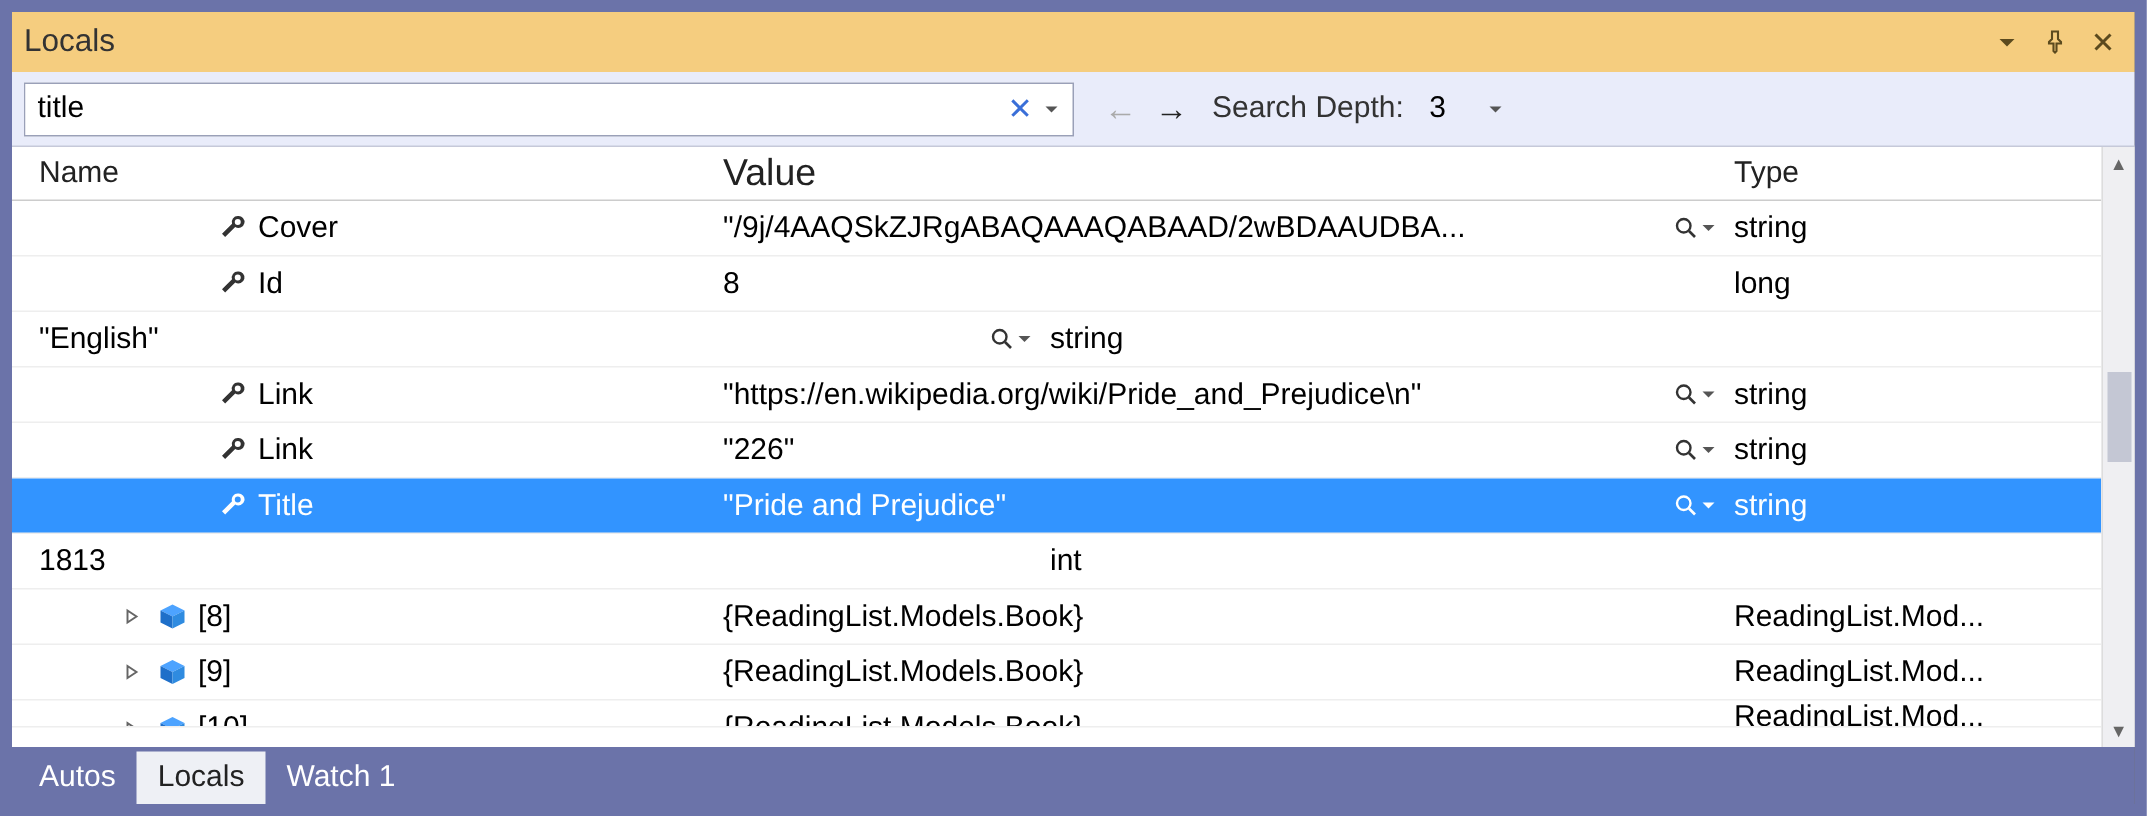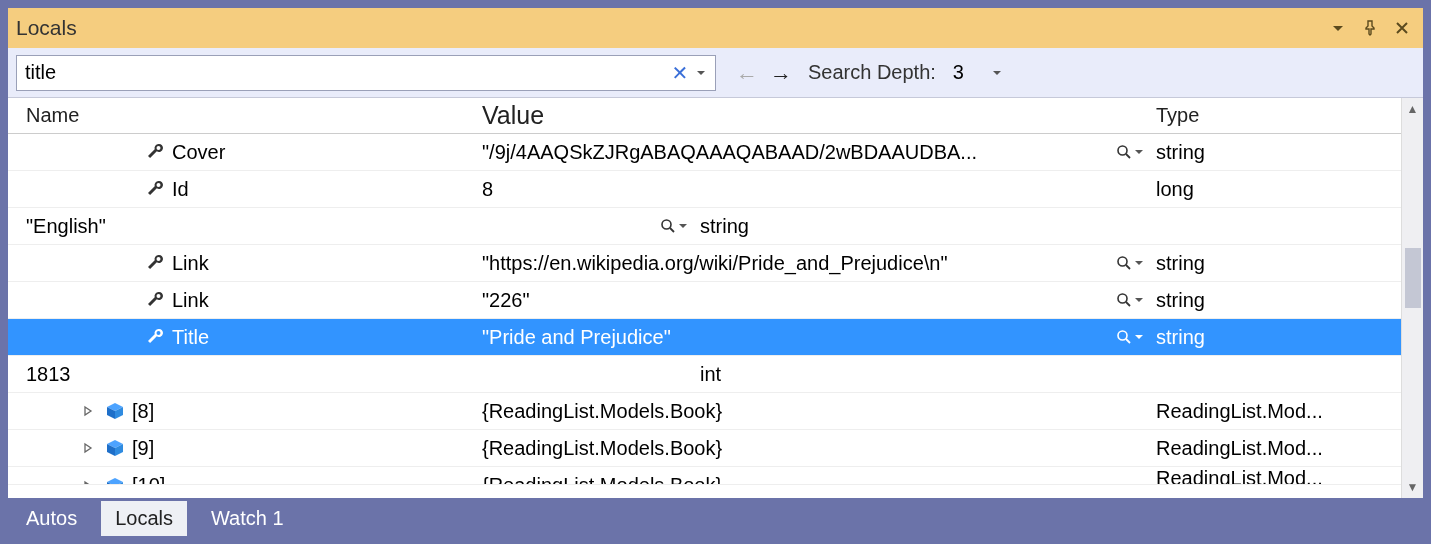--- a/index.html
+++ b/index.html
@@ -47,21 +47,21 @@
   .cube { width: 22px; height: 22px; display: flex; align-items: center; justify-content: center; flex-shrink: 0; }
   .nametext { white-space: nowrap; }
   .mag { font-size: 18px; color: #333; margin-left: 4px; cursor: pointer; flex-shrink: 0; }
   .ddv { font-size: 12px; color: #555; margin-left: 2px; margin-right: 6px; cursor: pointer; flex-shrink: 0; }
   .vscroll { width: 22px; background: #efeff2; border-left: 1px solid #ddd; position: relative; }
   .vscroll .upbtn, .vscroll .dnbtn { position: absolute; left: 0; width: 100%; height: 22px; display: flex; align-items: center; justify-content: center; font-size: 12px; color: #666; cursor: pointer; }
   .vscroll .upbtn { top: 0; }
   .vscroll .dnbtn { bottom: 0; }
   .vscroll .thumb { position: absolute; left: 3px; width: 16px; top: 150px; height: 60px; background: #c4c7d4; }
   
-  .tabs { height: 38px; background: #6b73a9; display: flex; align-items: flex-end; padding-left: 4px; gap: 10px; }
+  .tabs { height: 38px; background: #6b73a9; display: flex; align-items: flex-end; padding-left: 4px; }
   .tab { padding: 6px 14px 6px 14px; color: #fff; font-size: 20px; cursor: pointer; }
   .tab.active { background: #eef0f5; color: #222; }
   svg { display: block; }
 </style>
 </head>
 <body>
 
 <div class="window">
 
   <div class="titlebar">

